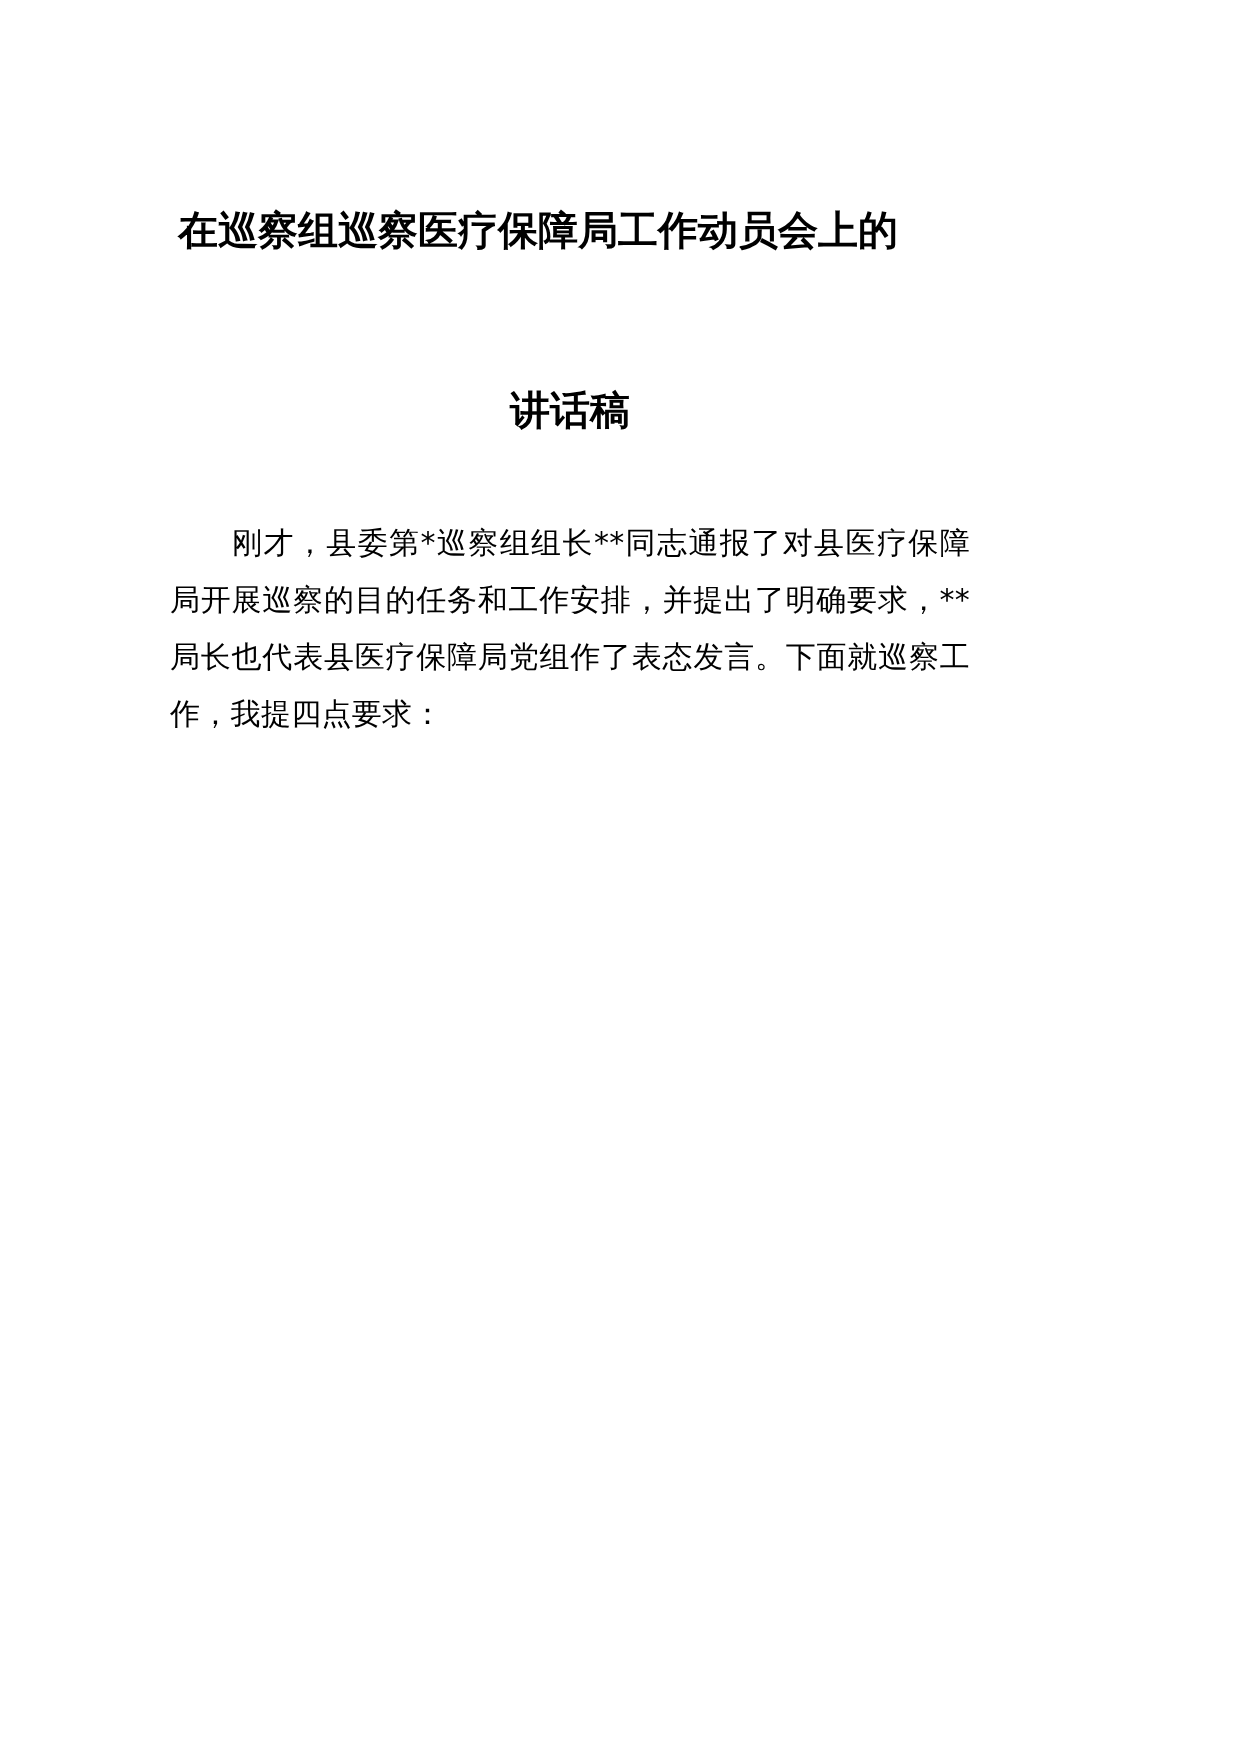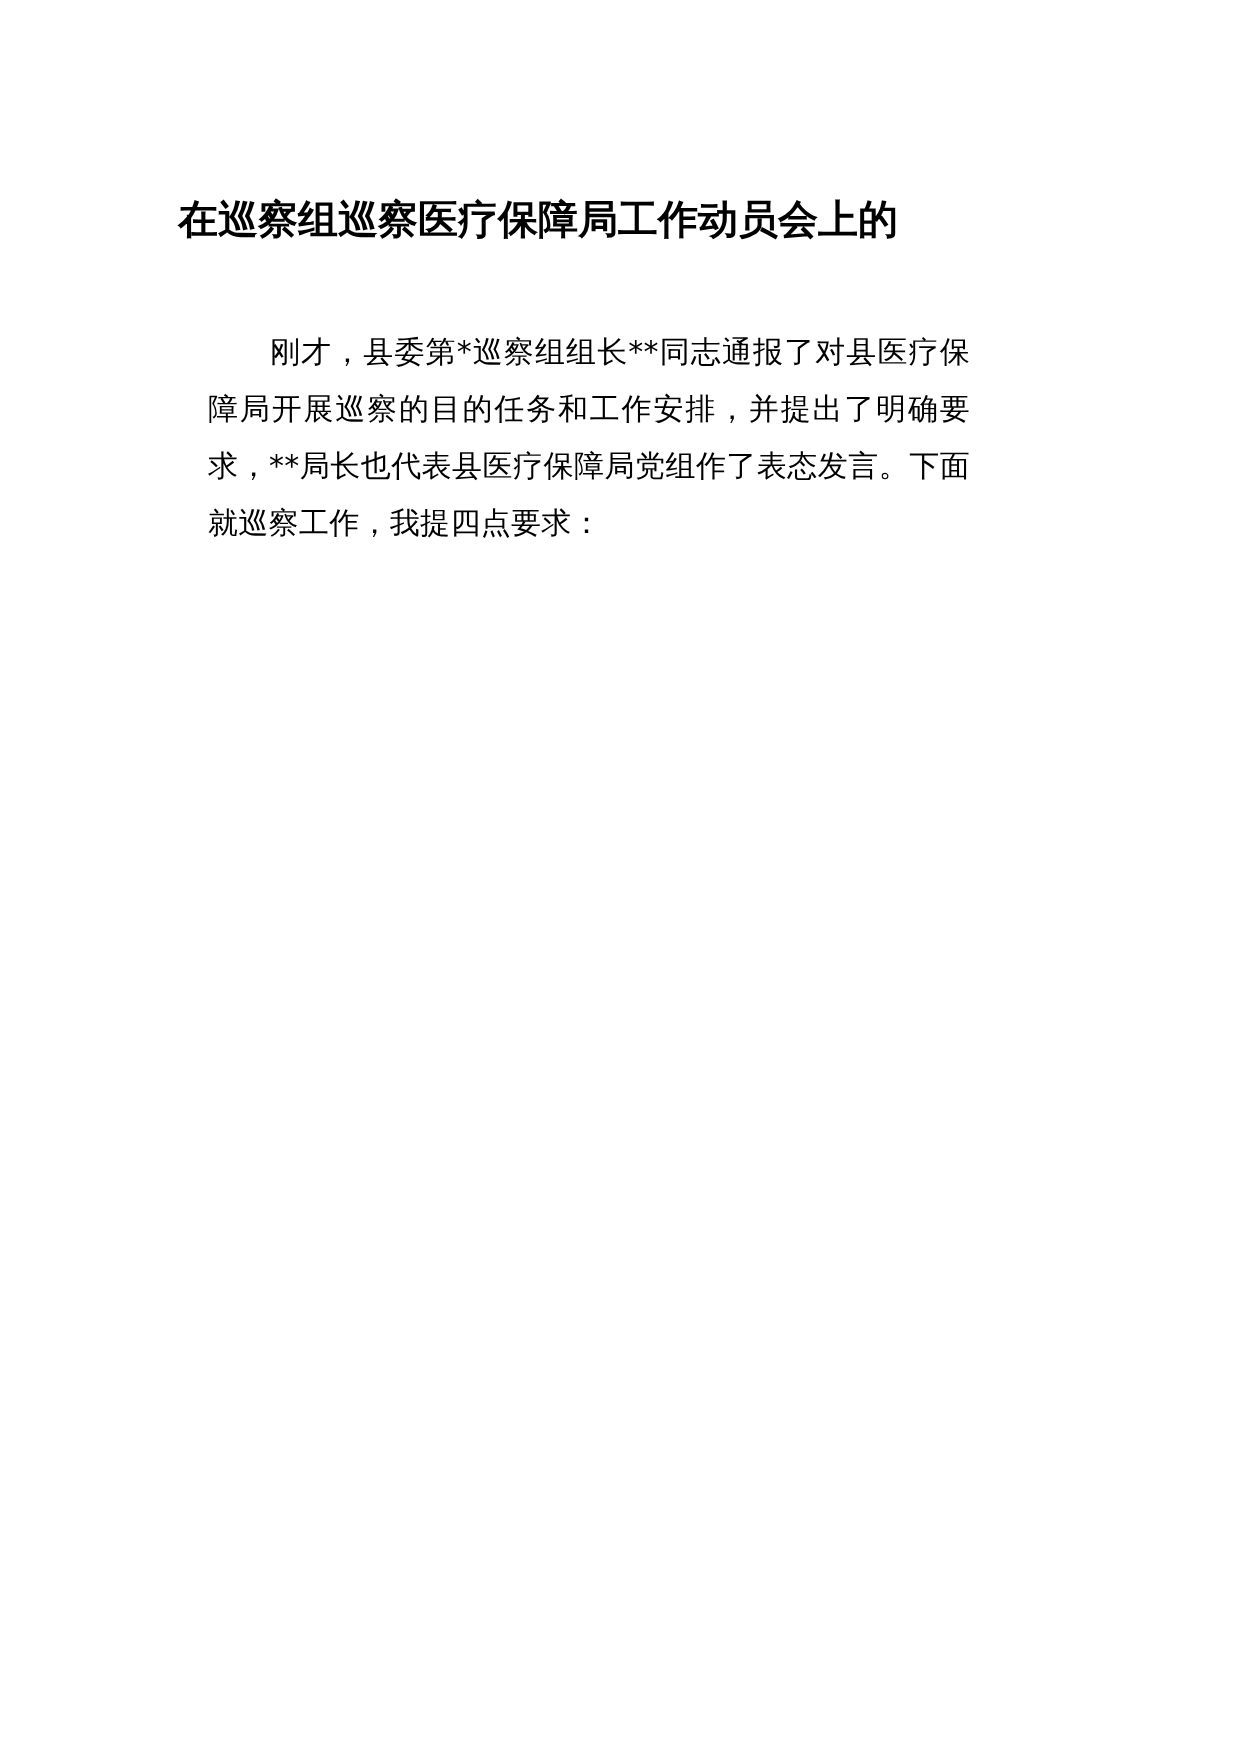--- a/index.html
+++ b/index.html
@@ -18,21 +18,21 @@
     position: relative;
     width: 1240px;
     height: 1754px;
     background: #ffffff;
     box-sizing: border-box;
     padding: 0;
   }
   .doc-body {
     position: absolute;
     left: 170px;
-    top: 5px;
+    top: 16px;
     width: 800px;
   }
   .doc-title {
     font-weight: 700;
     font-size: 40px;
     line-height: 128px;
     text-align: center;
     letter-spacing: 0px;
     color: #000;
     margin: 0;
@@ -53,38 +53,38 @@
     line-height: 57px;
     text-align: justify;
     text-justify: inter-character;
     text-align-last: left;
     margin: 0;
     letter-spacing: 0.3px;
     font-weight: 400;
   }
   .para.indent {
     text-indent: 62px;
-    margin-left: 38px;
   }
   .salutation {
     margin-top: 168px;
     text-indent: 62px;
   }
   .gap-1 { margin-top: 40px; }
   .gap-2 { margin-top: 42px; }
 </style>
 </head>
 <body>
 
 <div class="page">
 
   <div class="doc-body">
 
     <div class="doc-title">
       <span class="title-line-1">在巡察组巡察医疗保障局工作动员会上的</span>
+      <span class="title-line-2">讲话稿</span>
     </div>
 
 
     <p class="para indent gap-1">刚才，县委第*巡察组组长**同志通报了对县医疗保障局开展巡察的目的任务和工作安排，并提出了明确要求，**局长也代表县医疗保障局党组作了表态发言。下面就巡察工作，我提四点要求：</p>
 
 
   </div>
 
 </div>
 

